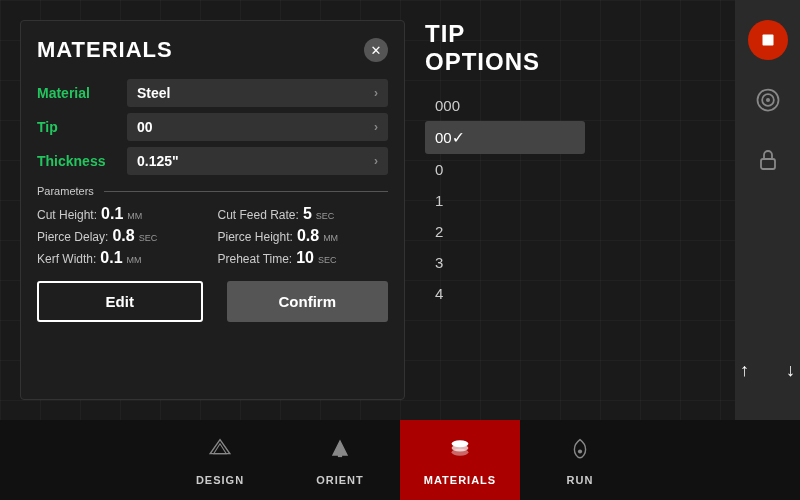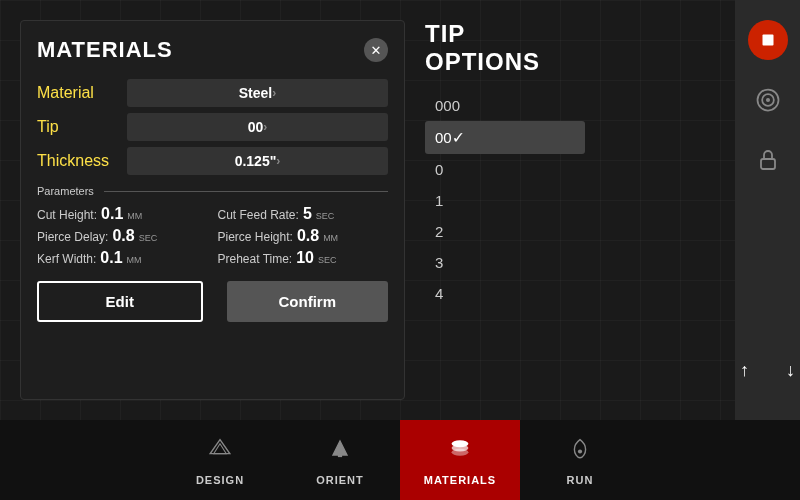--- a/index.html
+++ b/index.html
@@ -63,36 +63,37 @@
       flex-shrink: 0;
     }
 
     .field-row {
       display: flex;
       align-items: center;
       margin-bottom: 6px;
     }
 
     .field-label {
-      color: #fde047;
-      font-size: 16px;
+      color: #22c55e;
+      font-size: 14px;
       width: 90px;
       flex-shrink: 0;
+      font-weight: bold;
     }
 
     .field-value {
       background-color: #333;
       border-radius: 3px;
       padding: 6px 10px;
       font-size: 14px;
       font-weight: bold;
       color: #fff;
       flex: 1;
       display: flex;
-      justify-content: center;
+      justify-content: space-between;
       align-items: center;
       cursor: pointer;
     }
 
     .field-value .chevron {
       color: #888;
       font-size: 12px;
     }
 
     .divider-row {

